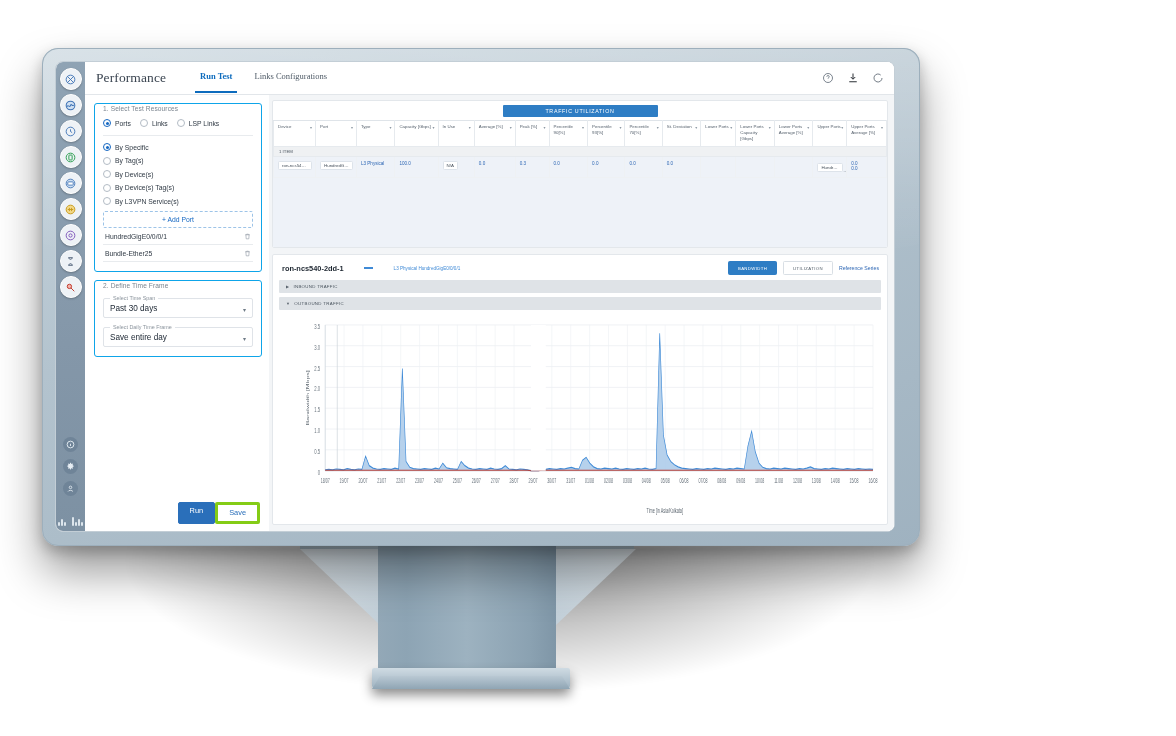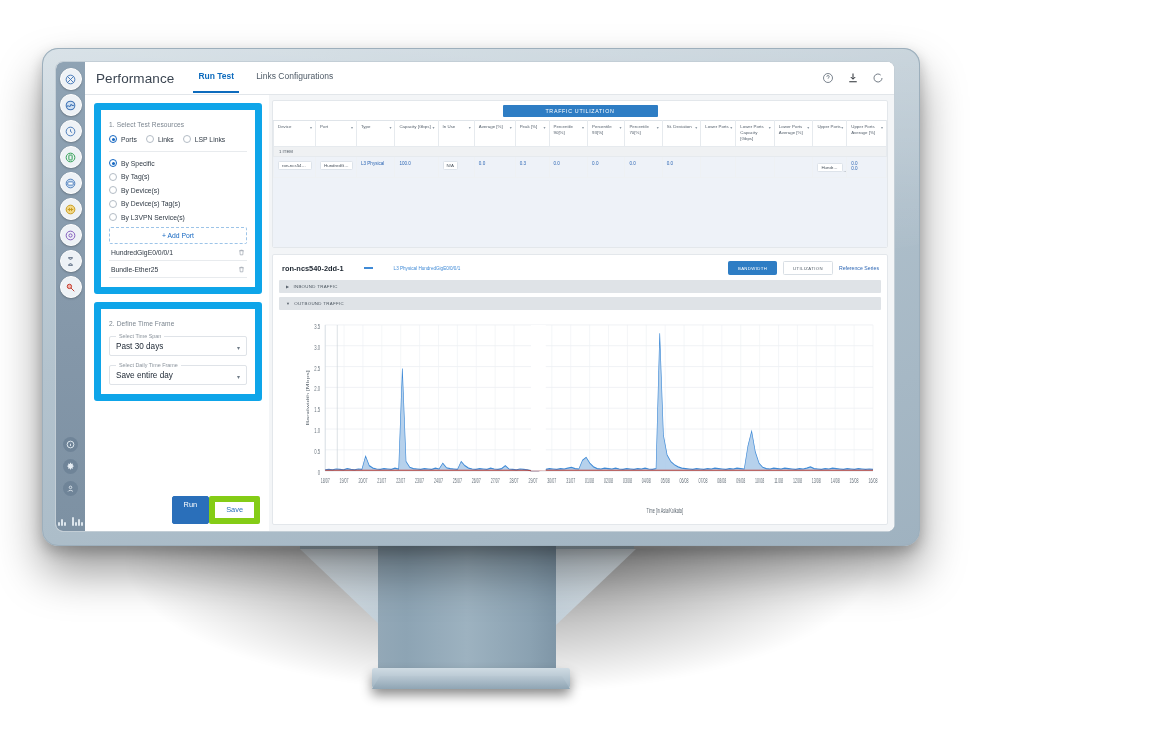--- a/index.html
+++ b/index.html
@@ -105,45 +105,45 @@
   .cisco-logo i{
     display:inline-block; width:1.6px; background:#dde6ed; margin:0 .8px;
     vertical-align:bottom; border-radius:1px;
   }
 
   .content { flex:1; display:flex; flex-direction:column; min-width:0; background:#fff; }
 
   
   .apphdr{
     height:32px; flex:0 0 33px; display:flex; align-items:center;
-    border-bottom:1px solid #e2e6ea; padding:0 10px 0 11px; position:relative;
+    border-bottom:1px solid #e2e6ea; padding:0 10px 0 11px; position:relative;font-family:Liberation Serif, serif;
   }
   .app-title{ font-size:13.5px; color:#3b4551; font-weight:400; letter-spacing:.1px; }
-  .hdr-tabs{ display:flex; align-items:flex-end; height:33px; margin-left:22px; gap:18px; }
+  .hdr-tabs{ display:flex; align-items:flex-end; height:33px; margin-left:32px; gap:18px; }
   .hdr-tab{
     font-size:8.5px; color:#4e5a66; padding:0 2px 5px; height:33px;
     display:flex; align-items:center; cursor:pointer; position:relative;
   }
   .hdr-tab.active{ color:#0d6bbd; font-weight:700; }
   .hdr-tab.active:after{
     content:""; position:absolute; left:-3px; right:-3px; bottom:2px; height:2px; background:#0d6bbd;
   }
   .hdr-right{ margin-left:auto; display:flex; align-items:center; gap:13px; color:#5c6773; }
   .hdr-right svg{ width:12px; height:12px; display:block; }
 
   
   .body{ flex:1; display:flex; min-height:0; background:#fff; }
 
   
   .leftpanel{
     width:184px; flex:0 0 184px; padding:8px 7px 0 9px;
     display:flex; flex-direction:column; min-height:0; background:#fff;
   }
   .card{
-    border:7px solid #0ea5e9; border-radius:3px; padding:11px 8px 9px;
+    border:1px solid #0ea5e9; border-radius:3px; padding:1px 8px 9px;
     background:#fff; margin-bottom:8px;
   }
   .card-title{ font-size:6.6px; color:#7b858f; margin-bottom:7px; letter-spacing:.1px;}
   .radio-row{ display:flex; align-items:center; gap:9px; }
   .rad{ display:flex; align-items:center; gap:4px; cursor:pointer; }
   .rad .dot{
     width:8px;height:8px;border-radius:50%;border:1.2px solid #b3bcc5; background:#fff;
     flex:0 0 8px; position:relative;
   }
   .rad.on .dot{ border-color:#1668c2; }
@@ -177,21 +177,21 @@
   .field .chev{ position:absolute; right:6px; top:7px; color:#6f7b87; font-size:6px; }
 
   .footer-btns{
     margin-top:auto; display:flex; justify-content:flex-end; 
     padding:6px 2px 7px 0;
   }
   .btn{
     font-size:7.4px; border-radius:2px; padding:3px 11px; cursor:pointer; line-height:1.3;
   }
   .btn.primary{ background:#2a6fba; color:#fff; border:1px solid #2a6fba; }
-  .btn.ghost{ background:#fff; color:#2a6fba; border:6px solid #84cc16; }
+  .btn.ghost{ background:#fff; color:#2a6fba; border:3px solid #84cc16; }
 
   
   .main{
     flex:1; min-width:0; background:#f3f5f7; padding:5px 6px 6px 3px;
     display:flex; flex-direction:column; gap:6px; overflow:hidden;
   }
   .panel{ background:#fff; border:1px solid #e3e7eb; border-radius:2px; }
 
   .toppanel{ flex:0 0 148px; display:flex; flex-direction:column; overflow:hidden; }
   .tabstrip{ padding:4px 0 3px; display:flex; justify-content:center; }

